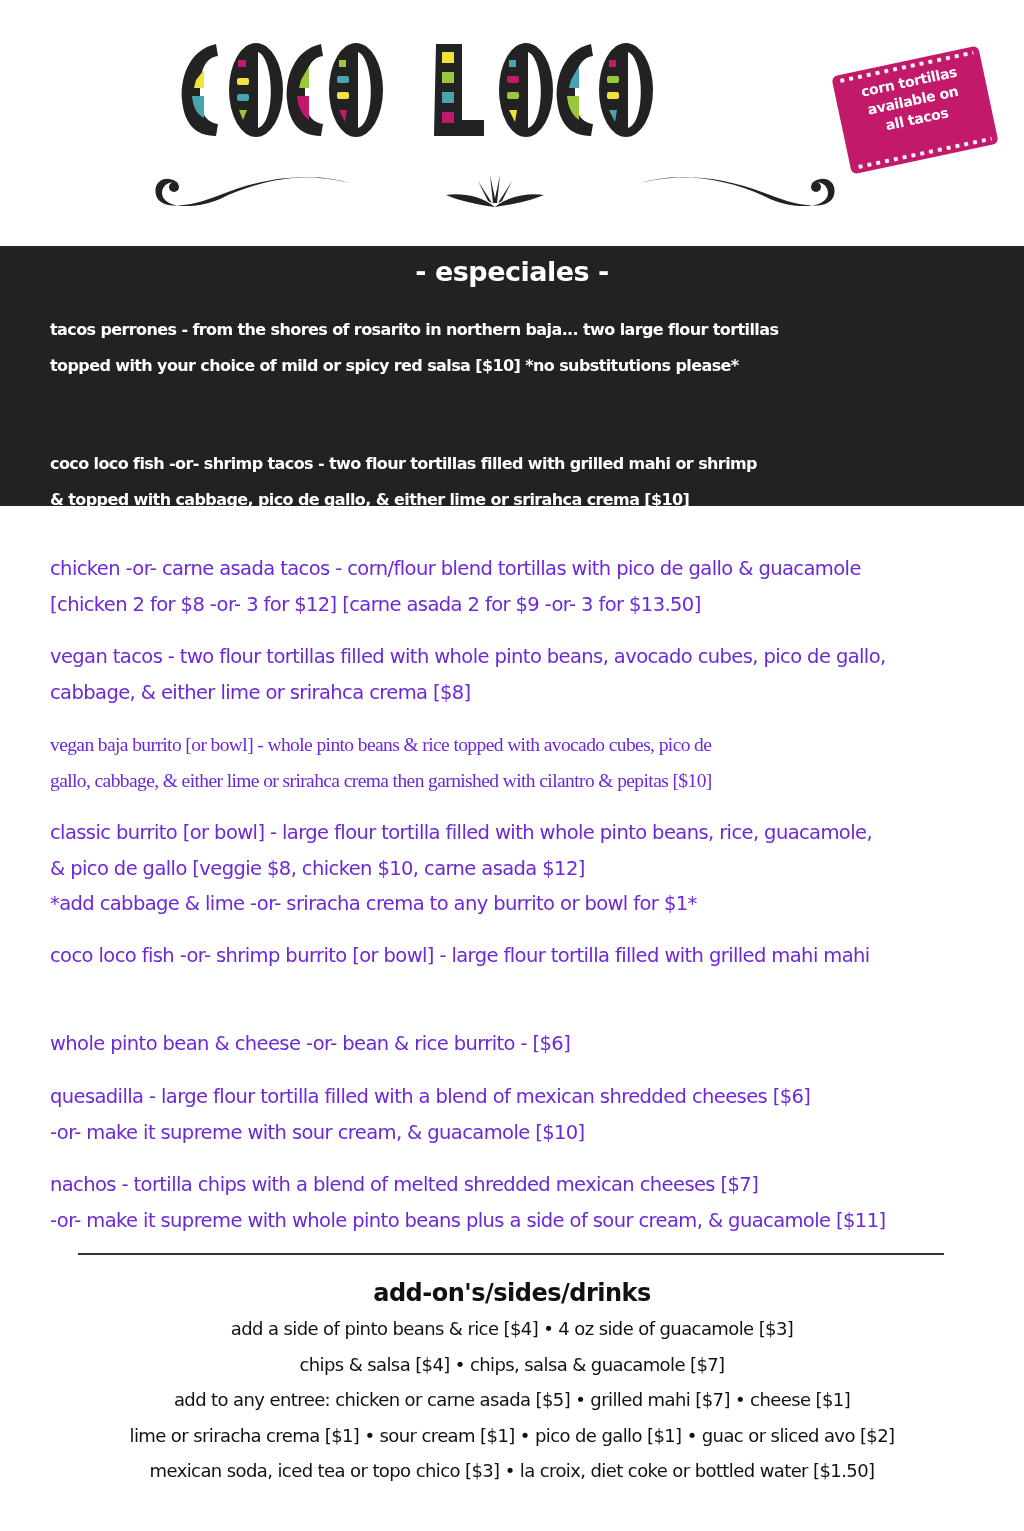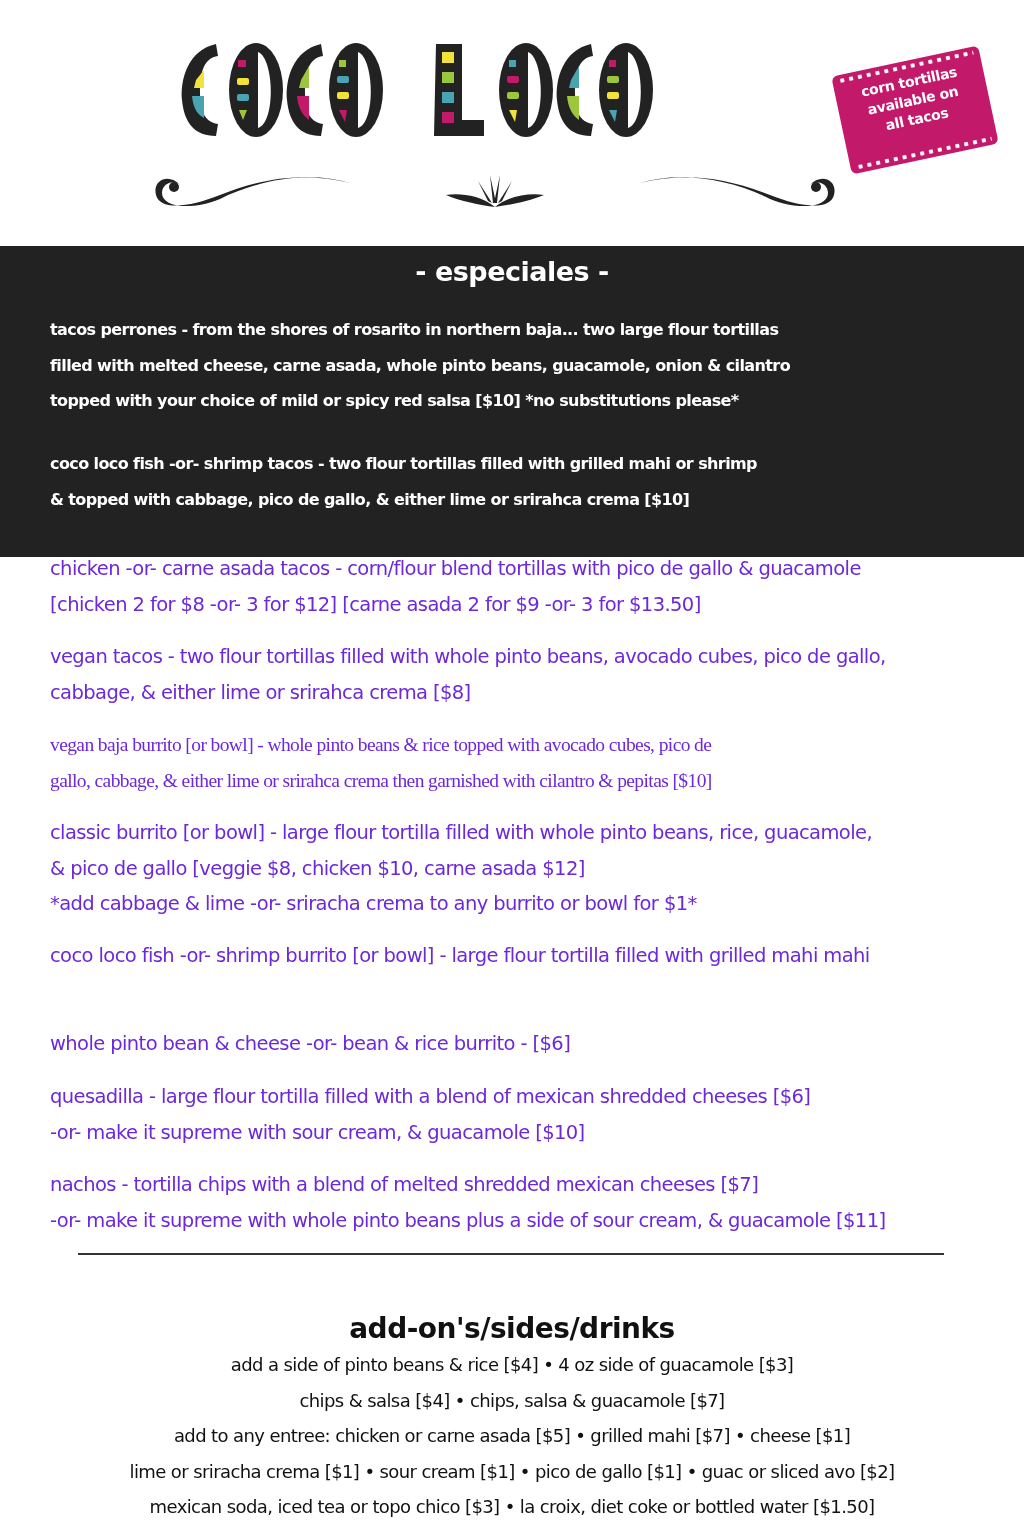--- a/index.html
+++ b/index.html
@@ -27,21 +27,21 @@
     .badge-bg::after { bottom: 3px; }
     .badge-text {
       position: absolute; left: 0; right: 0; top: 12px; text-align: center;
       color: #fff; font-family: "DejaVu Sans", sans-serif; font-size: 14px;
       line-height: 19px; font-weight: bold; letter-spacing: -0.3px;
     }
     .badge-line { display: block; }
 
     
     .specials {
-      position: absolute; left: 0; top: 246px; width: 1024px; height: 311px;
+      position: absolute; left: 0; top: 246px; width: 1024px; height: 260px;
       background: #222222; color: #ffffff;
     }
     .specials-title {
       position: absolute; left: 0; right: 0; top: 10px; text-align: center;
       font-size: 27px; font-weight: bold; letter-spacing: -0.5px;
     }
     .special-item { position: absolute; left: 50px; width: 940px; font-size: 16px; line-height: 35.5px; font-weight: bold; letter-spacing: -0.6px; }
     .special-item .line { display: block; white-space: nowrap; }
     .sp1 { top: 66px; }
     .sp2 { top: 200px; }
@@ -54,21 +54,21 @@
     .m3 { top: 727px; font-family: Liberation Serif, serif; }
     .m4 { top: 815px; }
     .m5 { top: 938px; }
     .m6 { top: 1026px; }
     .m7 { top: 1079px; }
     .m8 { top: 1167px; }
 
     .divider { position: absolute; left: 78px; top: 1253px; width: 866px; height: 2px; background: #333; }
 
     .addons { position: absolute; left: 0; top: 1275px; width: 1024px; text-align: center; }
-    .addons-title { font-size: 28px; font-weight: bold; line-height: 36px; letter-spacing: -0.5px; margin-top: 36px; }
+    .addons-title { font-size: 24px; font-weight: bold; line-height: 36px; letter-spacing: -0.5px; }
     .addons-line { display: block; font-size: 18px; line-height: 35.5px; letter-spacing: -0.6px; white-space: nowrap; }
   </style>
 </head>
 <body>
 
 <div class="logo-wrap">
   <svg class="logo-letters" viewBox="0 0 640 100" width="640" height="100">
 
     <g transform="translate(0,0)">
       <path d="M38 4 C10 10 2 40 4 60 C6 82 16 96 38 96 L40 84 C26 82 22 70 22 52 C22 32 26 18 40 16 Z" fill="#222"></path>
@@ -154,21 +154,20 @@
       <span class="badge-line">all tacos</span>
     </div>
   </div>
 </div>
 
 <section class="specials">
   <div class="specials-title">- especiales -</div>
 
   <div class="special-item sp1">
     <span class="line">tacos perrones - from the shores of rosarito in northern baja... two large flour tortillas</span>
-    <span class="line">filled with melted cheese, carne asada, whole pinto beans, guacamole, onion &amp; cilantro</span>
     <span class="line">topped with your choice of mild or spicy red salsa [$10]    *no substitutions please*</span>
   </div>
 
   <div class="special-item sp2">
     <span class="line">coco loco fish -or- shrimp tacos - two flour tortillas filled with grilled mahi or shrimp</span>
     <span class="line">&amp; topped with cabbage, pico de gallo, &amp; either lime or srirahca crema [$10]</span>
   </div>
 </section>
 
 <div class="menu-item m1">

